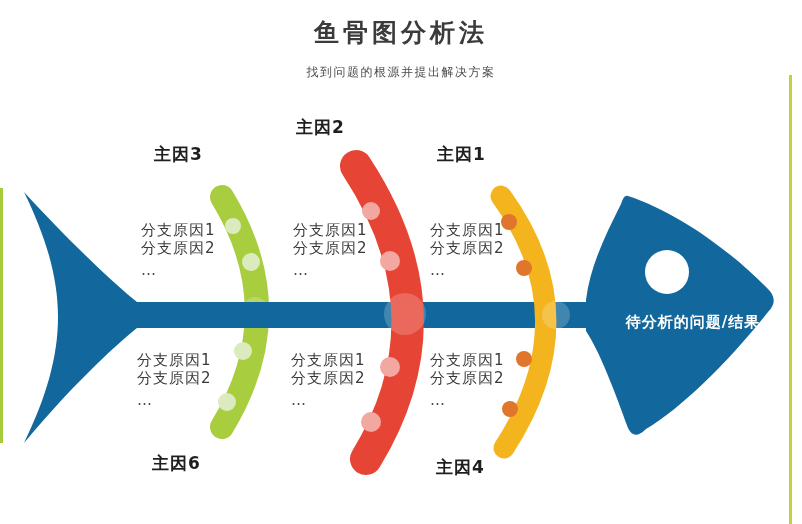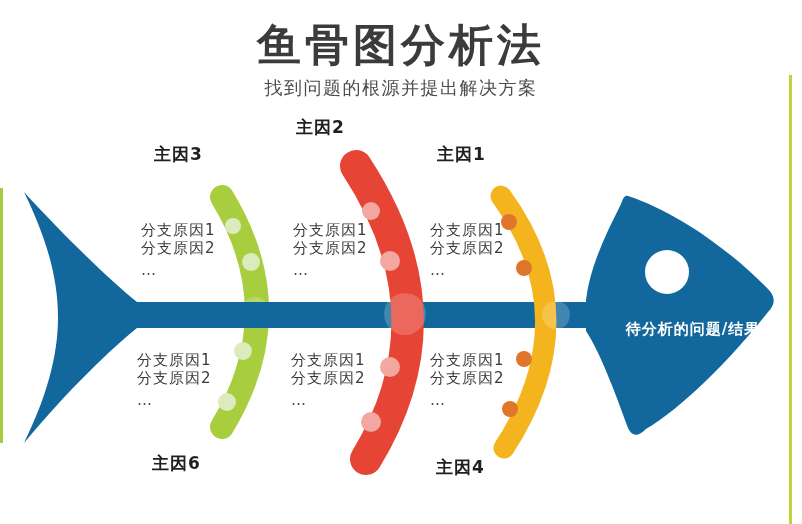--- a/index.html
+++ b/index.html
@@ -5,25 +5,25 @@
   html,body{margin:0;padding:0;background:#ffffff;}
   .stage{
     position:relative;width:802px;height:524px;overflow:hidden;
     background:#ffffff;
     font-family:"DejaVu Sans","Liberation Sans",sans-serif;
   }
   .stage svg{position:absolute;left:0;top:0;}
   .txt{position:absolute;white-space:nowrap;}
   .title{
     left:0;top:16px;width:802px;text-align:center;
-    font-size:44px;font-weight:700;letter-spacing:4px;color:#3b3b3b;
+    font-size:25px;font-weight:700;letter-spacing:4px;color:#3b3b3b;
   }
   .subtitle{
-    left:0;top:76px;width:802px;text-align:center;
-    font-size:18px;font-weight:400;letter-spacing:1.5px;color:#4c4c4c;
+    left:0;top:64px;width:802px;text-align:center;
+    font-size:12px;font-weight:400;letter-spacing:1.5px;color:#4c4c4c;
   }
   .cause{
     font-size:17px;font-weight:600;color:#1f1f1f;letter-spacing:1px;
     width:100px;text-align:left;
   }
   .c2{left:296px;top:116px;}
   .c3{left:154px;top:143px;}
   .c1{left:437px;top:143px;}
   .c6{left:152px;top:452px;}
   .c5{left:288px;top:477px;}
@@ -31,21 +31,21 @@
   .branch{position:absolute;color:#3a3a3a;font-size:15px;letter-spacing:1px;line-height:18px;}
   .branch .more{margin-top:4px;letter-spacing:2px;color:#4a4a4a;}
   .g1{left:141px;top:221px;}
   .g2{left:293px;top:221px;}
   .g3{left:430px;top:221px;}
   .g4{left:137px;top:351px;}
   .g5{left:291px;top:351px;}
   .g6{left:430px;top:351px;}
   .headlabel{
     left:603px;top:313px;width:180px;text-align:center;
-    font-size:15px;font-weight:600;letter-spacing:1px;color:#ffffff;margin-top:7px;
+    font-size:15px;font-weight:600;letter-spacing:1px;color:#ffffff;
   }
   .hl{fill:rgba(255,255,255,0.20);}
 </style>
 </head>
 <body>
 
 <div class="stage">
 
   <svg width="802" height="524" viewBox="0 0 802 524">
 

